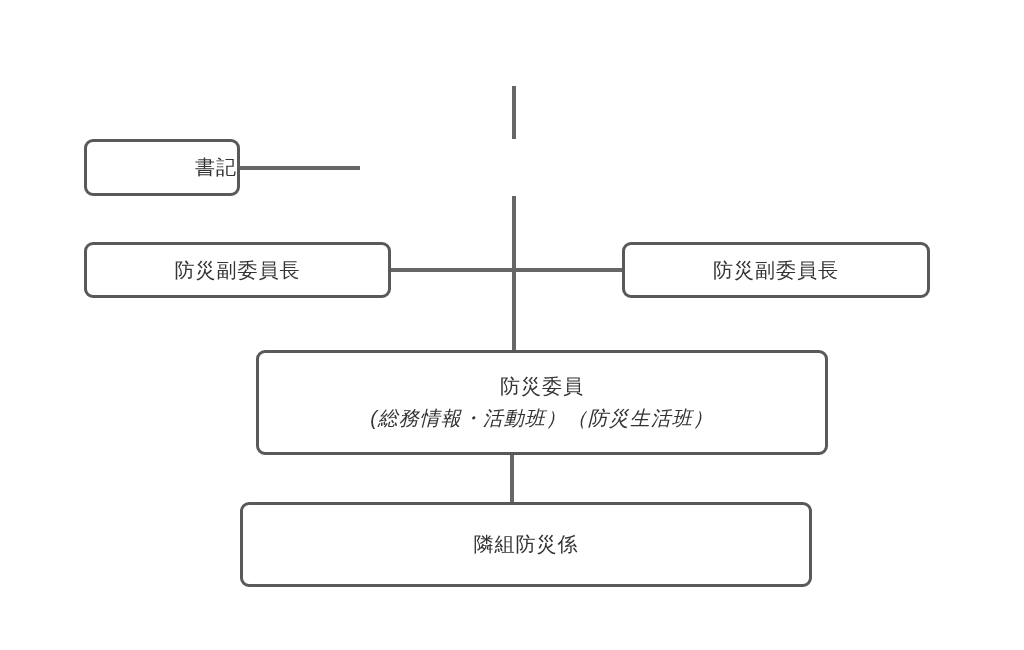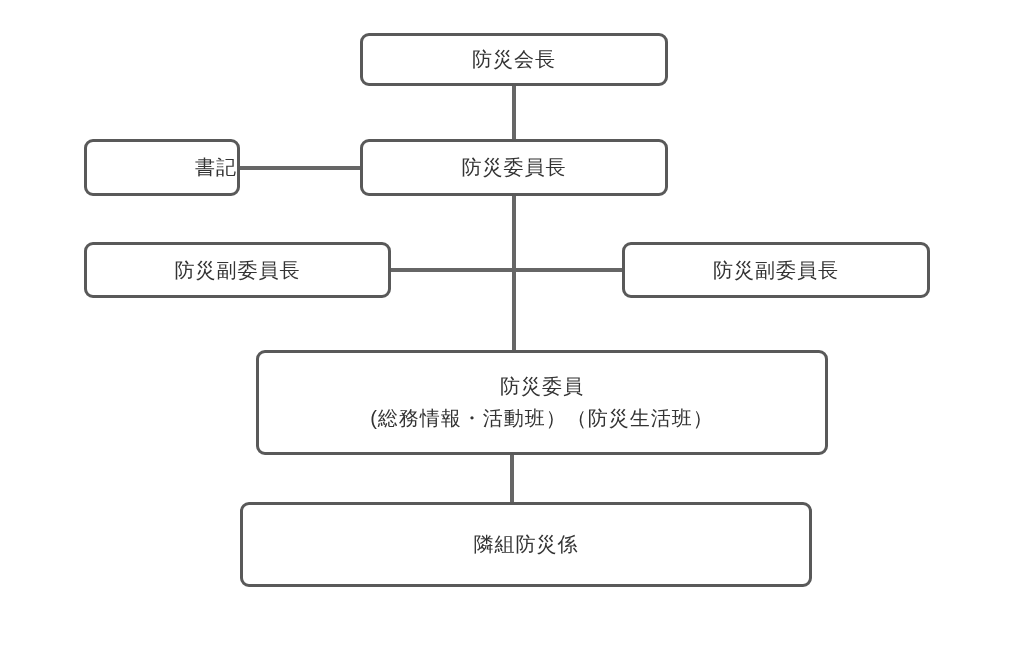--- a/index.html
+++ b/index.html
@@ -26,20 +26,21 @@
     align-items: center;
     justify-content: center;
     text-align: center;
     color: #333333;
     font-size: 20px;
     letter-spacing: 1px;
     z-index: 2;
   }
   .node .line2 {
     margin-top: 5px;
+    font-style: italic;
   }
   .connector {
     position: absolute;
     background: #666666;
     z-index: 1;
   }
   
   #node-chairman        { left: 360px; top: 33px;  width: 308px; height: 53px; }
   #node-secretary       { left: 84px;  top: 139px; width: 156px; height: 57px; align-items: flex-end; }
   #node-committee-chair { left: 360px; top: 139px; width: 308px; height: 57px; }
@@ -58,31 +59,25 @@
 <body>
 
 <div class="canvas">
 
   <div class="connector" id="connector-v1"></div>
   <div class="connector" id="connector-h1"></div>
   <div class="connector" id="connector-v2"></div>
   <div class="connector" id="connector-h2"></div>
   <div class="connector" id="connector-v3"></div>
 
-  <div class="node" id="node-chairman">
-    <span>防災会長</span>
-  </div>
 
   <div class="node" id="node-secretary">
     <span>書記</span>
   </div>
 
-  <div class="node" id="node-committee-chair">
-    <span>防災委員長</span>
-  </div>
 
   <div class="node" id="node-vice-left">
     <span>防災副委員長</span>
   </div>
 
   <div class="node" id="node-vice-right">
     <span>防災副委員長</span>
   </div>
 
   <div class="node" id="node-members">

